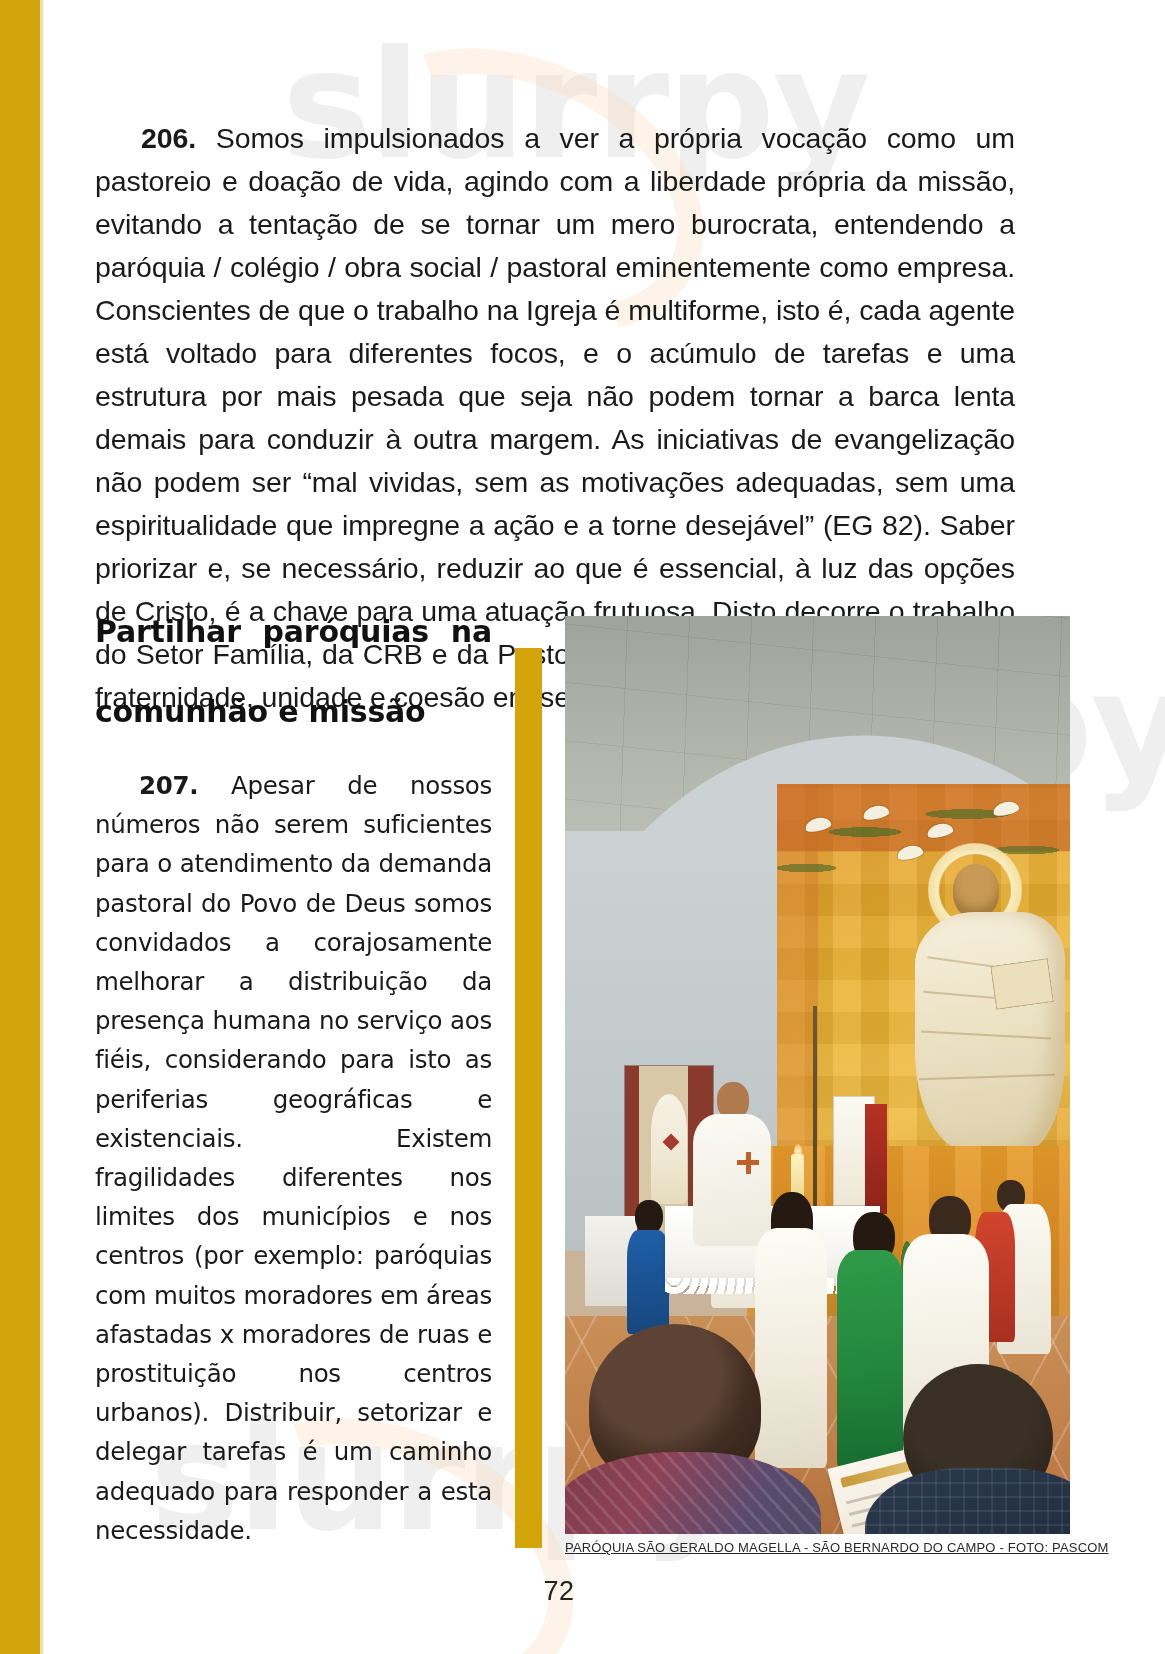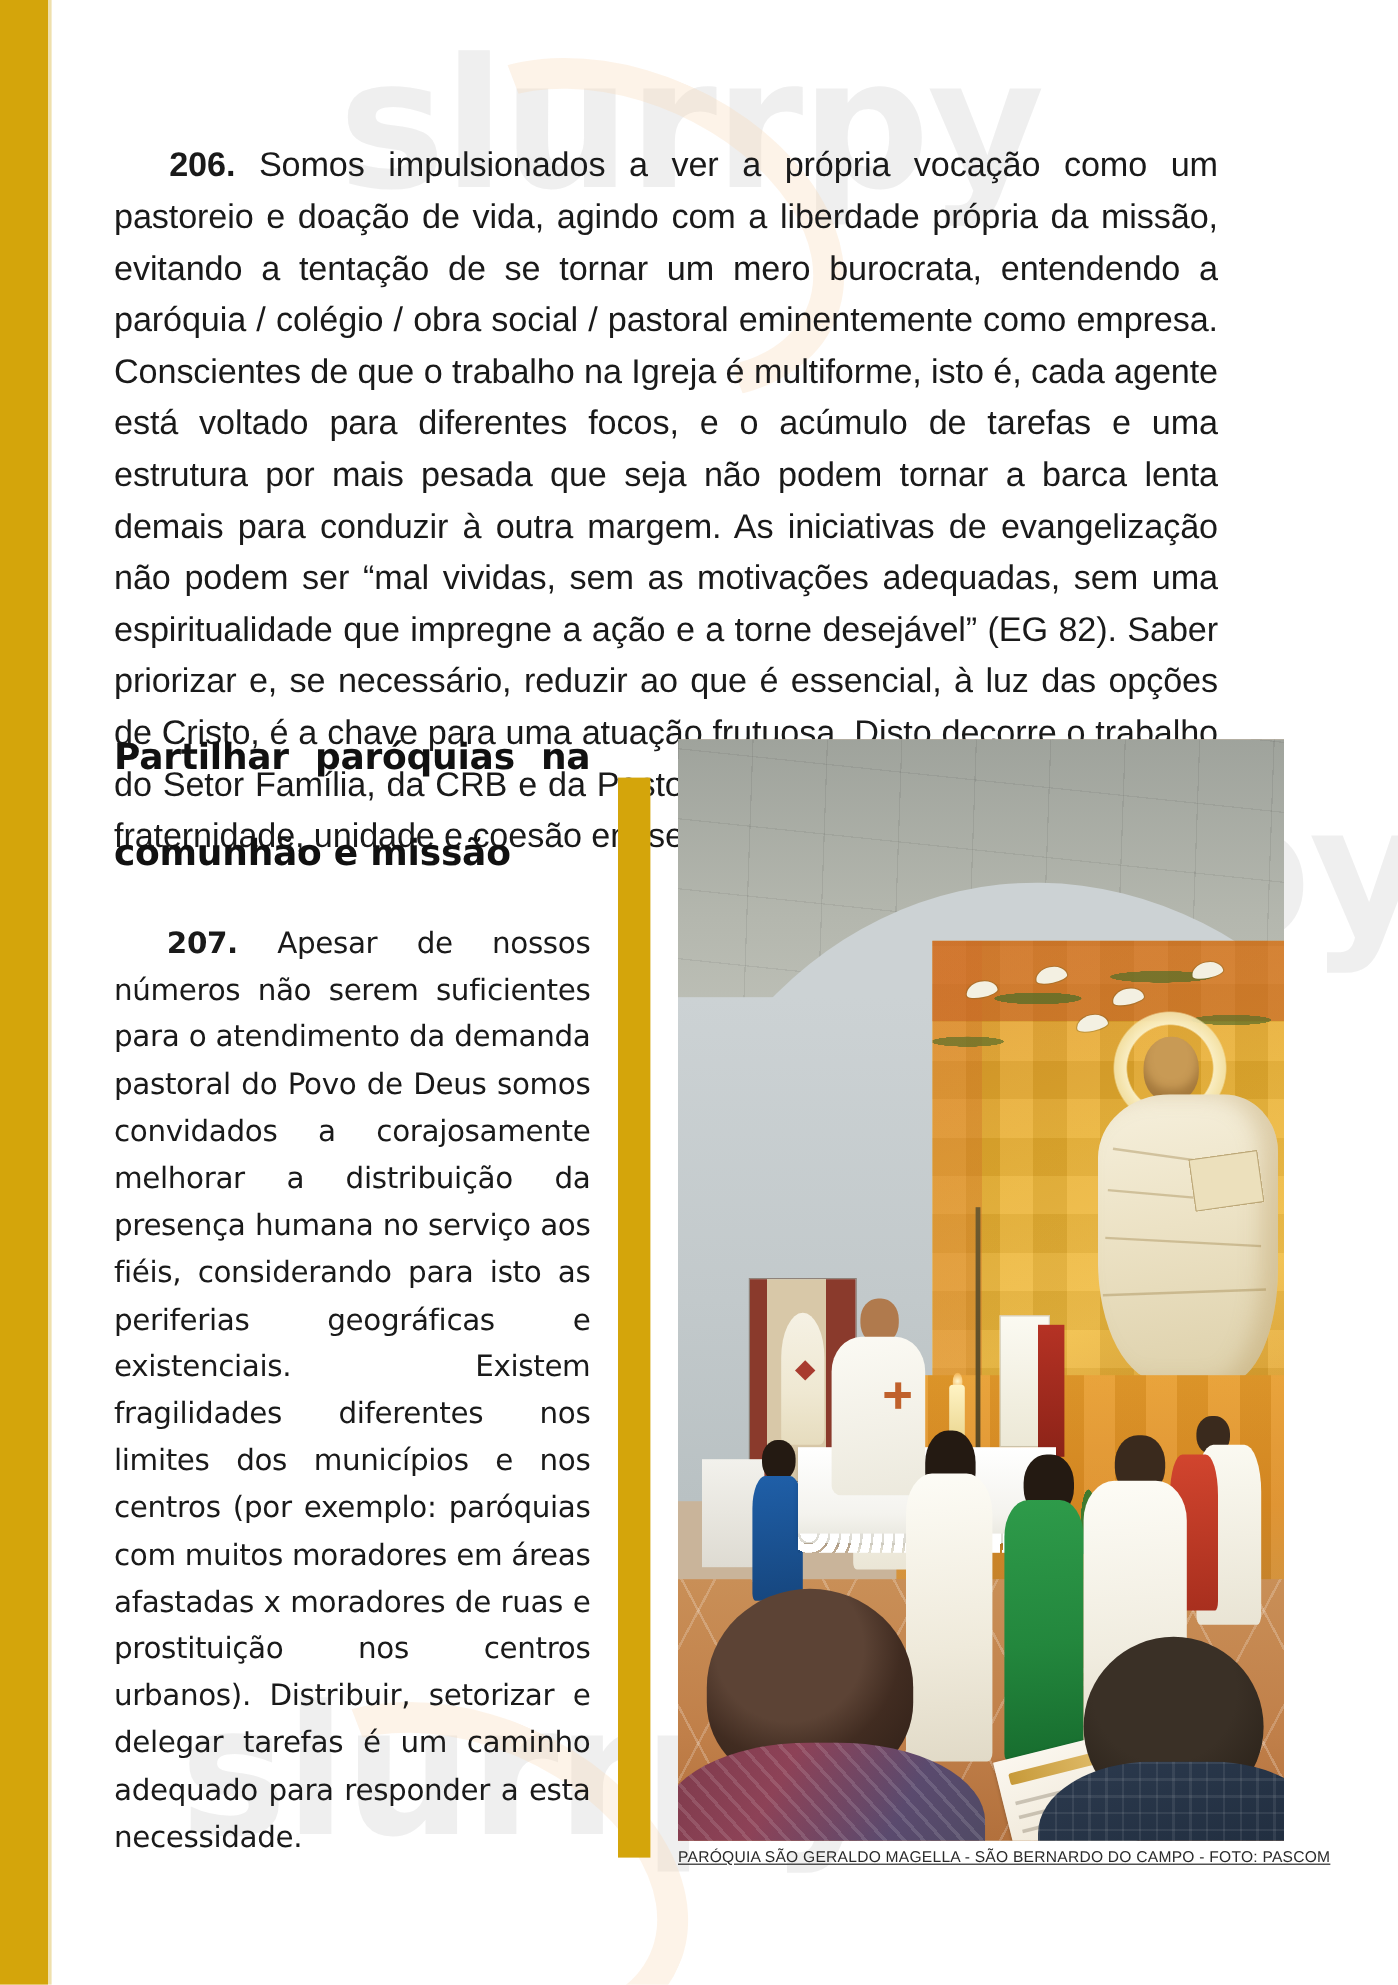--- a/index.html
+++ b/index.html
@@ -690,15 +690,16 @@
           <div class="fg-head-2"></div>
           <div class="fg-shoulder-2"></div>
 
         </div>
       </div>
 
       <div class="caption">PARÓQUIA SÃO GERALDO MAGELLA - SÃO BERNARDO DO CAMPO - FOTO: PASCOM</div>
 
     </div>
 
+    <div class="page-number">72</div>
 
   </div>
 </div>
 
 </body></html>

